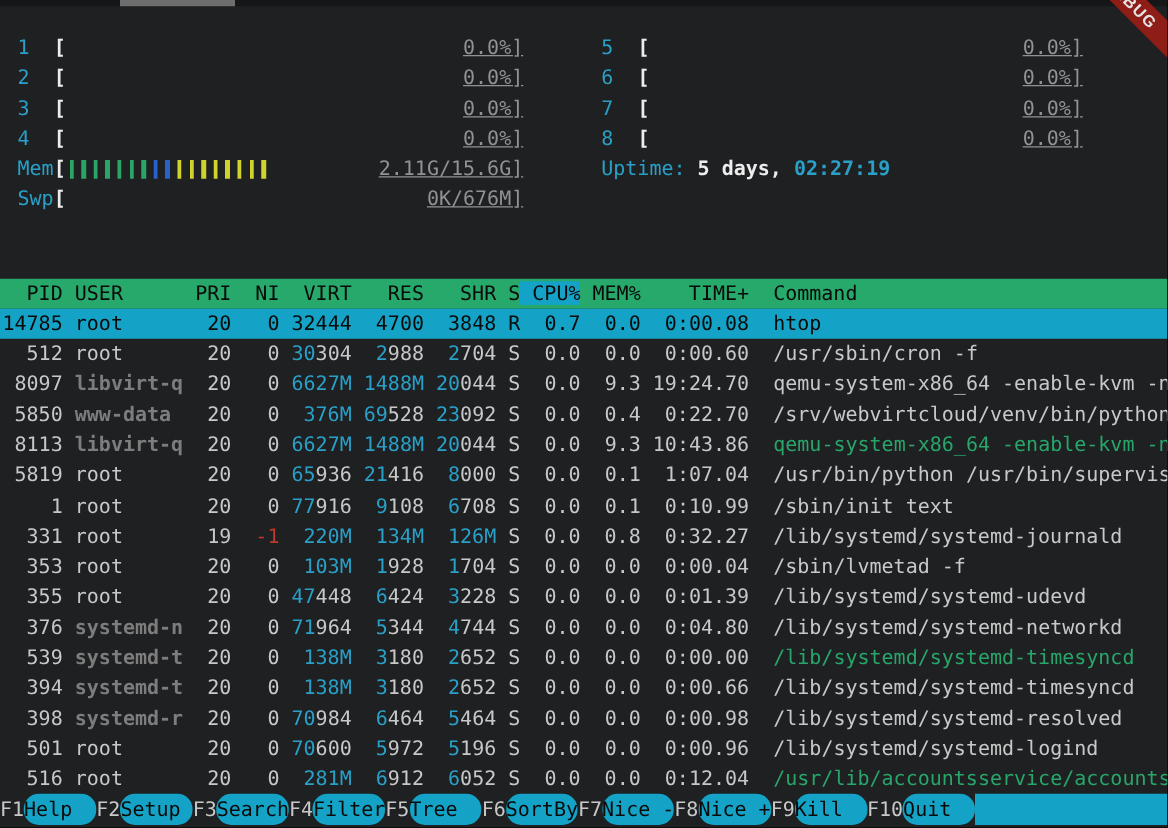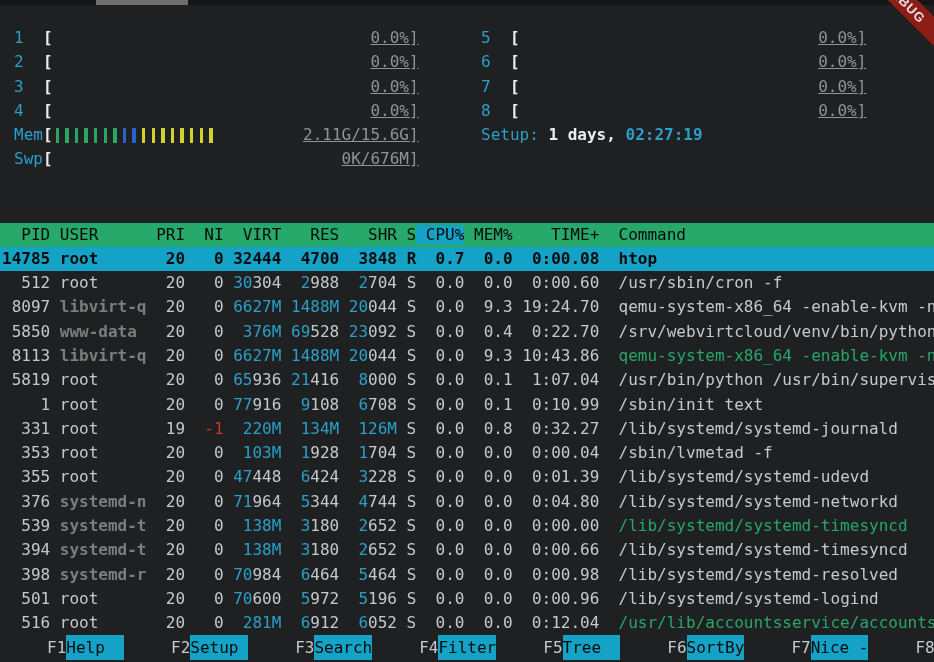--- a/index.html
+++ b/index.html
@@ -25,25 +25,25 @@
   .s-bold-green{color:var(--green,#28a66a);font-weight:bold;}
   .s-gray{color:var(--gray,#929292);text-decoration:underline;}
   .s-green{color:var(--green,#28a66a);}
   .s-dim{color:var(--dim,#7d7d7d);font-weight:bold;}
   .s-red{color:var(--red,#bd3a2c);}
   .table{position:absolute;top:222.5px;left:0;width:934px;}
   .table .line{padding-left:2px;}
   .header{background:var(--header-bg,#26a96b);color:var(--header-text,#0a0a0a);}
   .header .sort-col{background:var(--selected-bg,#14a3c6);}
   .row.selected{background:var(--selected-bg,#14a3c6);}
-  .row.selected span{color:var(--selected-text,#0a0a0a) !important;font-weight:bold;}
+  .row.selected span{color:var(--selected-text,#0a0a0a) !important;font-weight:normal;}
   .fbar{position:absolute;top:635px;left:0;width:934px;height:25px;line-height:25px;display:flex;white-space:pre;}
-  .fkey{display:flex;padding-left:47px;}
+  .fkey{display:flex;}
   .fnum{color:var(--text,#c8c8c8);}
-  .flabel{background:var(--fkey-label-bg,#14a3c6);color:var(--header-text,#0a0a0a);}
+  .flabel{background:var(--fkey-label-bg,#14a3c6);color:var(--header-text,#0a0a0a);border-radius:12px;}
   .fbar .fill{flex:1;background:var(--fkey-label-bg,#14a3c6);}
   .ribbon-wrap{position:absolute;top:0;right:0;width:80px;height:80px;overflow:hidden;pointer-events:none;}
   .ribbon{
     position:absolute;top:-8px;right:-31px;width:120px;padding:3px 0;
     transform:rotate(45deg);text-align:center;
     background:var(--ribbon-bg,#8e1c17);color:var(--ribbon-text,#e3e3e3);
     font-family:"Liberation Sans",sans-serif;font-size:13px;font-weight:bold;letter-spacing:1px;
   }
 </style>
 </head>
@@ -62,21 +62,21 @@
       <div class="line meter"><span class="s-cyan">Mem</span><span class="s-bright">[</span><span class="bars"><span class="mbar" style="background: var(--bar-green);"></span><span class="mbar" style="background: var(--bar-green);"></span><span class="mbar" style="background: var(--bar-green);"></span><span class="mbar" style="background: var(--bar-green);"></span><span class="mbar" style="background: var(--bar-green);"></span><span class="mbar" style="background: var(--bar-green);"></span><span class="mbar" style="background: var(--bar-green);"></span><span class="mbar" style="background: var(--bar-blue);"></span><span class="mbar" style="background: var(--bar-blue);"></span><span class="mbar" style="background: var(--bar-yellow);"></span><span class="mbar" style="background: var(--bar-yellow);"></span><span class="mbar" style="background: var(--bar-yellow);"></span><span class="mbar" style="background: var(--bar-yellow);"></span><span class="mbar" style="background: var(--bar-yellow);"></span><span class="mbar" style="background: var(--bar-yellow);"></span><span class="mbar" style="background: var(--bar-yellow);"></span><span class="mbar" style="background: var(--bar-yellow);"></span></span><span class="fill"></span><span class="s-gray">2.11G/15.6G]</span></div>
       <div class="line meter"><span class="s-cyan">Swp</span><span class="s-bright">[</span><span class="fill"></span><span class="s-gray">0K/676M]</span></div>
     </div>
   <div class="meters-right" id="meters-right">
       <div class="line meter"><span class="s-cyan">5  </span><span class="s-bright">[</span><span class="fill"></span><span class="s-gray">0.0%]</span></div>
       <div class="line meter"><span class="s-cyan">6  </span><span class="s-bright">[</span><span class="fill"></span><span class="s-gray">0.0%]</span></div>
       <div class="line meter"><span class="s-cyan">7  </span><span class="s-bright">[</span><span class="fill"></span><span class="s-gray">0.0%]</span></div>
       <div class="line meter"><span class="s-cyan">8  </span><span class="s-bright">[</span><span class="fill"></span><span class="s-gray">0.0%]</span></div>
     </div>
   <div class="info" id="info">
-      <div class="line"><span class="s-cyan">Setup: </span><span class="s-bright">1 days, </span><span class="s-bold-cyan">02:27:19</span></div>
+      <div class="line"><span class="s-cyan">Uptime: </span><span class="s-bright">5 days, </span><span class="s-bold-cyan">02:27:19</span></div>
     </div>
 
   <div class="table">
     <div class="line header" id="table-header"><span>  PID</span><span> USER     </span><span> PRI</span><span>  NI</span><span>  VIRT</span><span>   RES</span><span>   SHR</span><span> S</span><span class="sort-col"> CPU%</span><span> MEM%</span><span>    TIME+</span><span>  Command</span></div>
     <div id="rows">
         <div class="line row selected"><span>14785</span><span> root     </span><span>  20</span><span>   0</span><span><span> </span><span class="s-cyan">32</span><span>444</span></span><span><span>  </span><span class="s-cyan">4</span><span>700</span></span><span><span>  </span><span class="s-cyan">3</span><span>848</span></span><span> R</span><span>  0.7</span><span>  0.0</span><span>  0:00.08</span><span>  htop</span></div>
         <div class="line row"><span>  512</span><span> root     </span><span>  20</span><span>   0</span><span><span> </span><span class="s-cyan">30</span><span>304</span></span><span><span>  </span><span class="s-cyan">2</span><span>988</span></span><span><span>  </span><span class="s-cyan">2</span><span>704</span></span><span> S</span><span>  0.0</span><span>  0.0</span><span>  0:00.60</span><span>  /usr/sbin/cron -f</span></div>
         <div class="line row"><span> 8097</span><span class="s-dim"> libvirt-q</span><span>  20</span><span>   0</span><span><span> </span><span class="s-cyan">6627M</span></span><span><span> </span><span class="s-cyan">1488M</span></span><span><span> </span><span class="s-cyan">20</span><span>044</span></span><span> S</span><span>  0.0</span><span>  9.3</span><span> 19:24.70</span><span>  qemu-system-x86_64 -enable-kvm -na</span></div>
         <div class="line row"><span> 5850</span><span class="s-dim"> www-data </span><span>  20</span><span>   0</span><span><span>  </span><span class="s-cyan">376M</span></span><span><span> </span><span class="s-cyan">69</span><span>528</span></span><span><span> </span><span class="s-cyan">23</span><span>092</span></span><span> S</span><span>  0.0</span><span>  0.4</span><span>  0:22.70</span><span>  /srv/webvirtcloud/venv/bin/python3</span></div>
         <div class="line row"><span> 8113</span><span class="s-dim"> libvirt-q</span><span>  20</span><span>   0</span><span><span> </span><span class="s-cyan">6627M</span></span><span><span> </span><span class="s-cyan">1488M</span></span><span><span> </span><span class="s-cyan">20</span><span>044</span></span><span> S</span><span>  0.0</span><span>  9.3</span><span> 10:43.86</span><span class="s-green">  qemu-system-x86_64 -enable-kvm -na</span></div>

